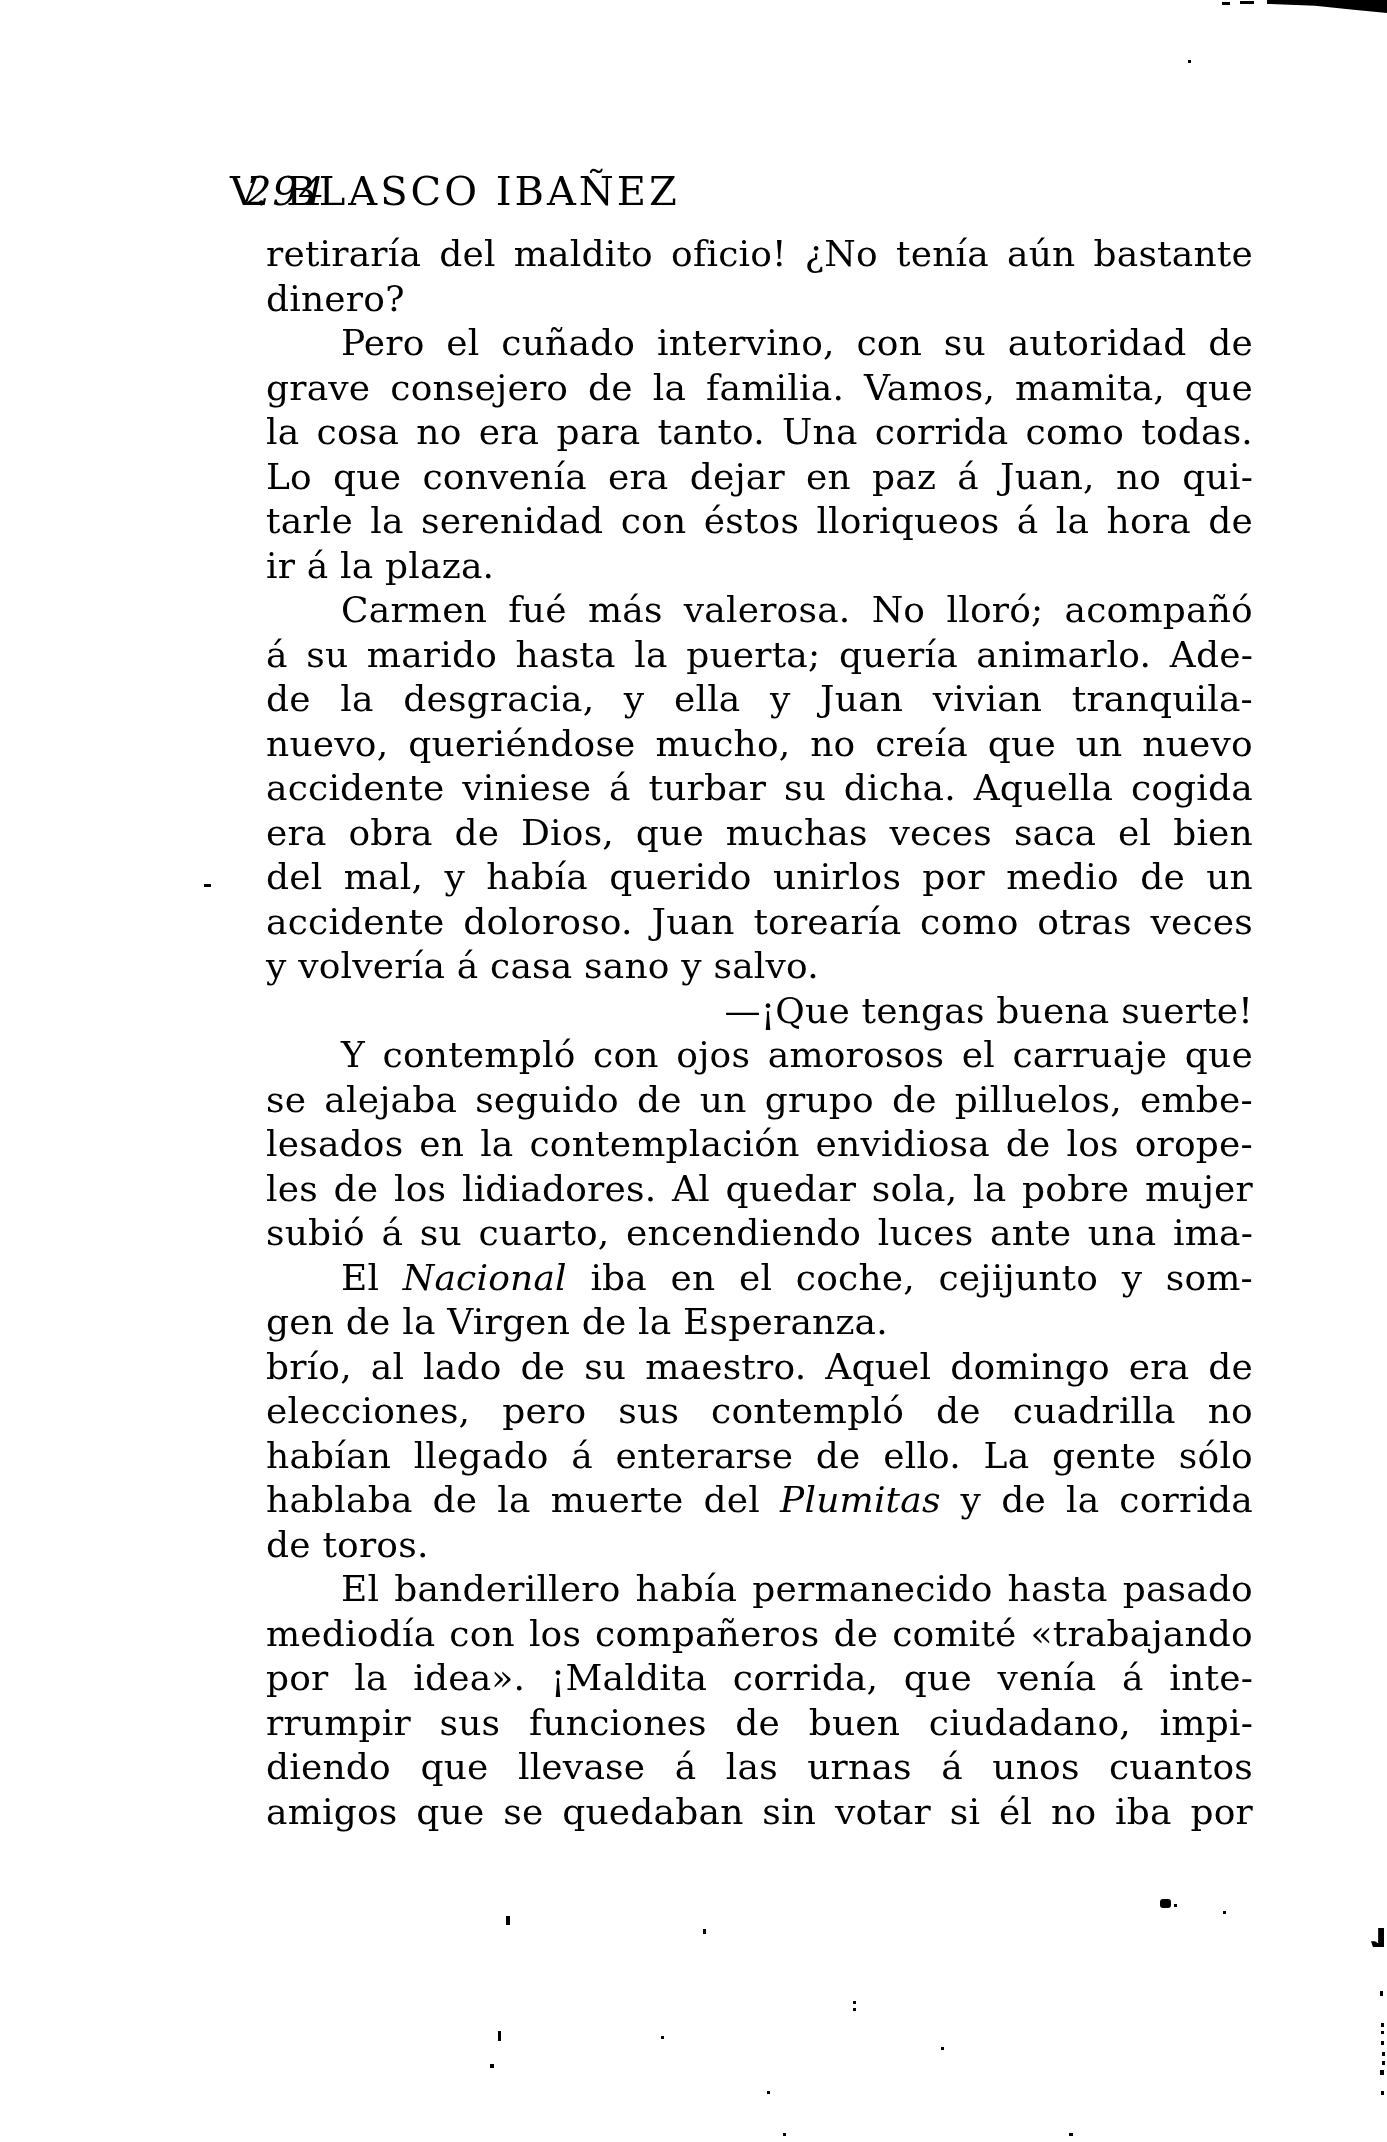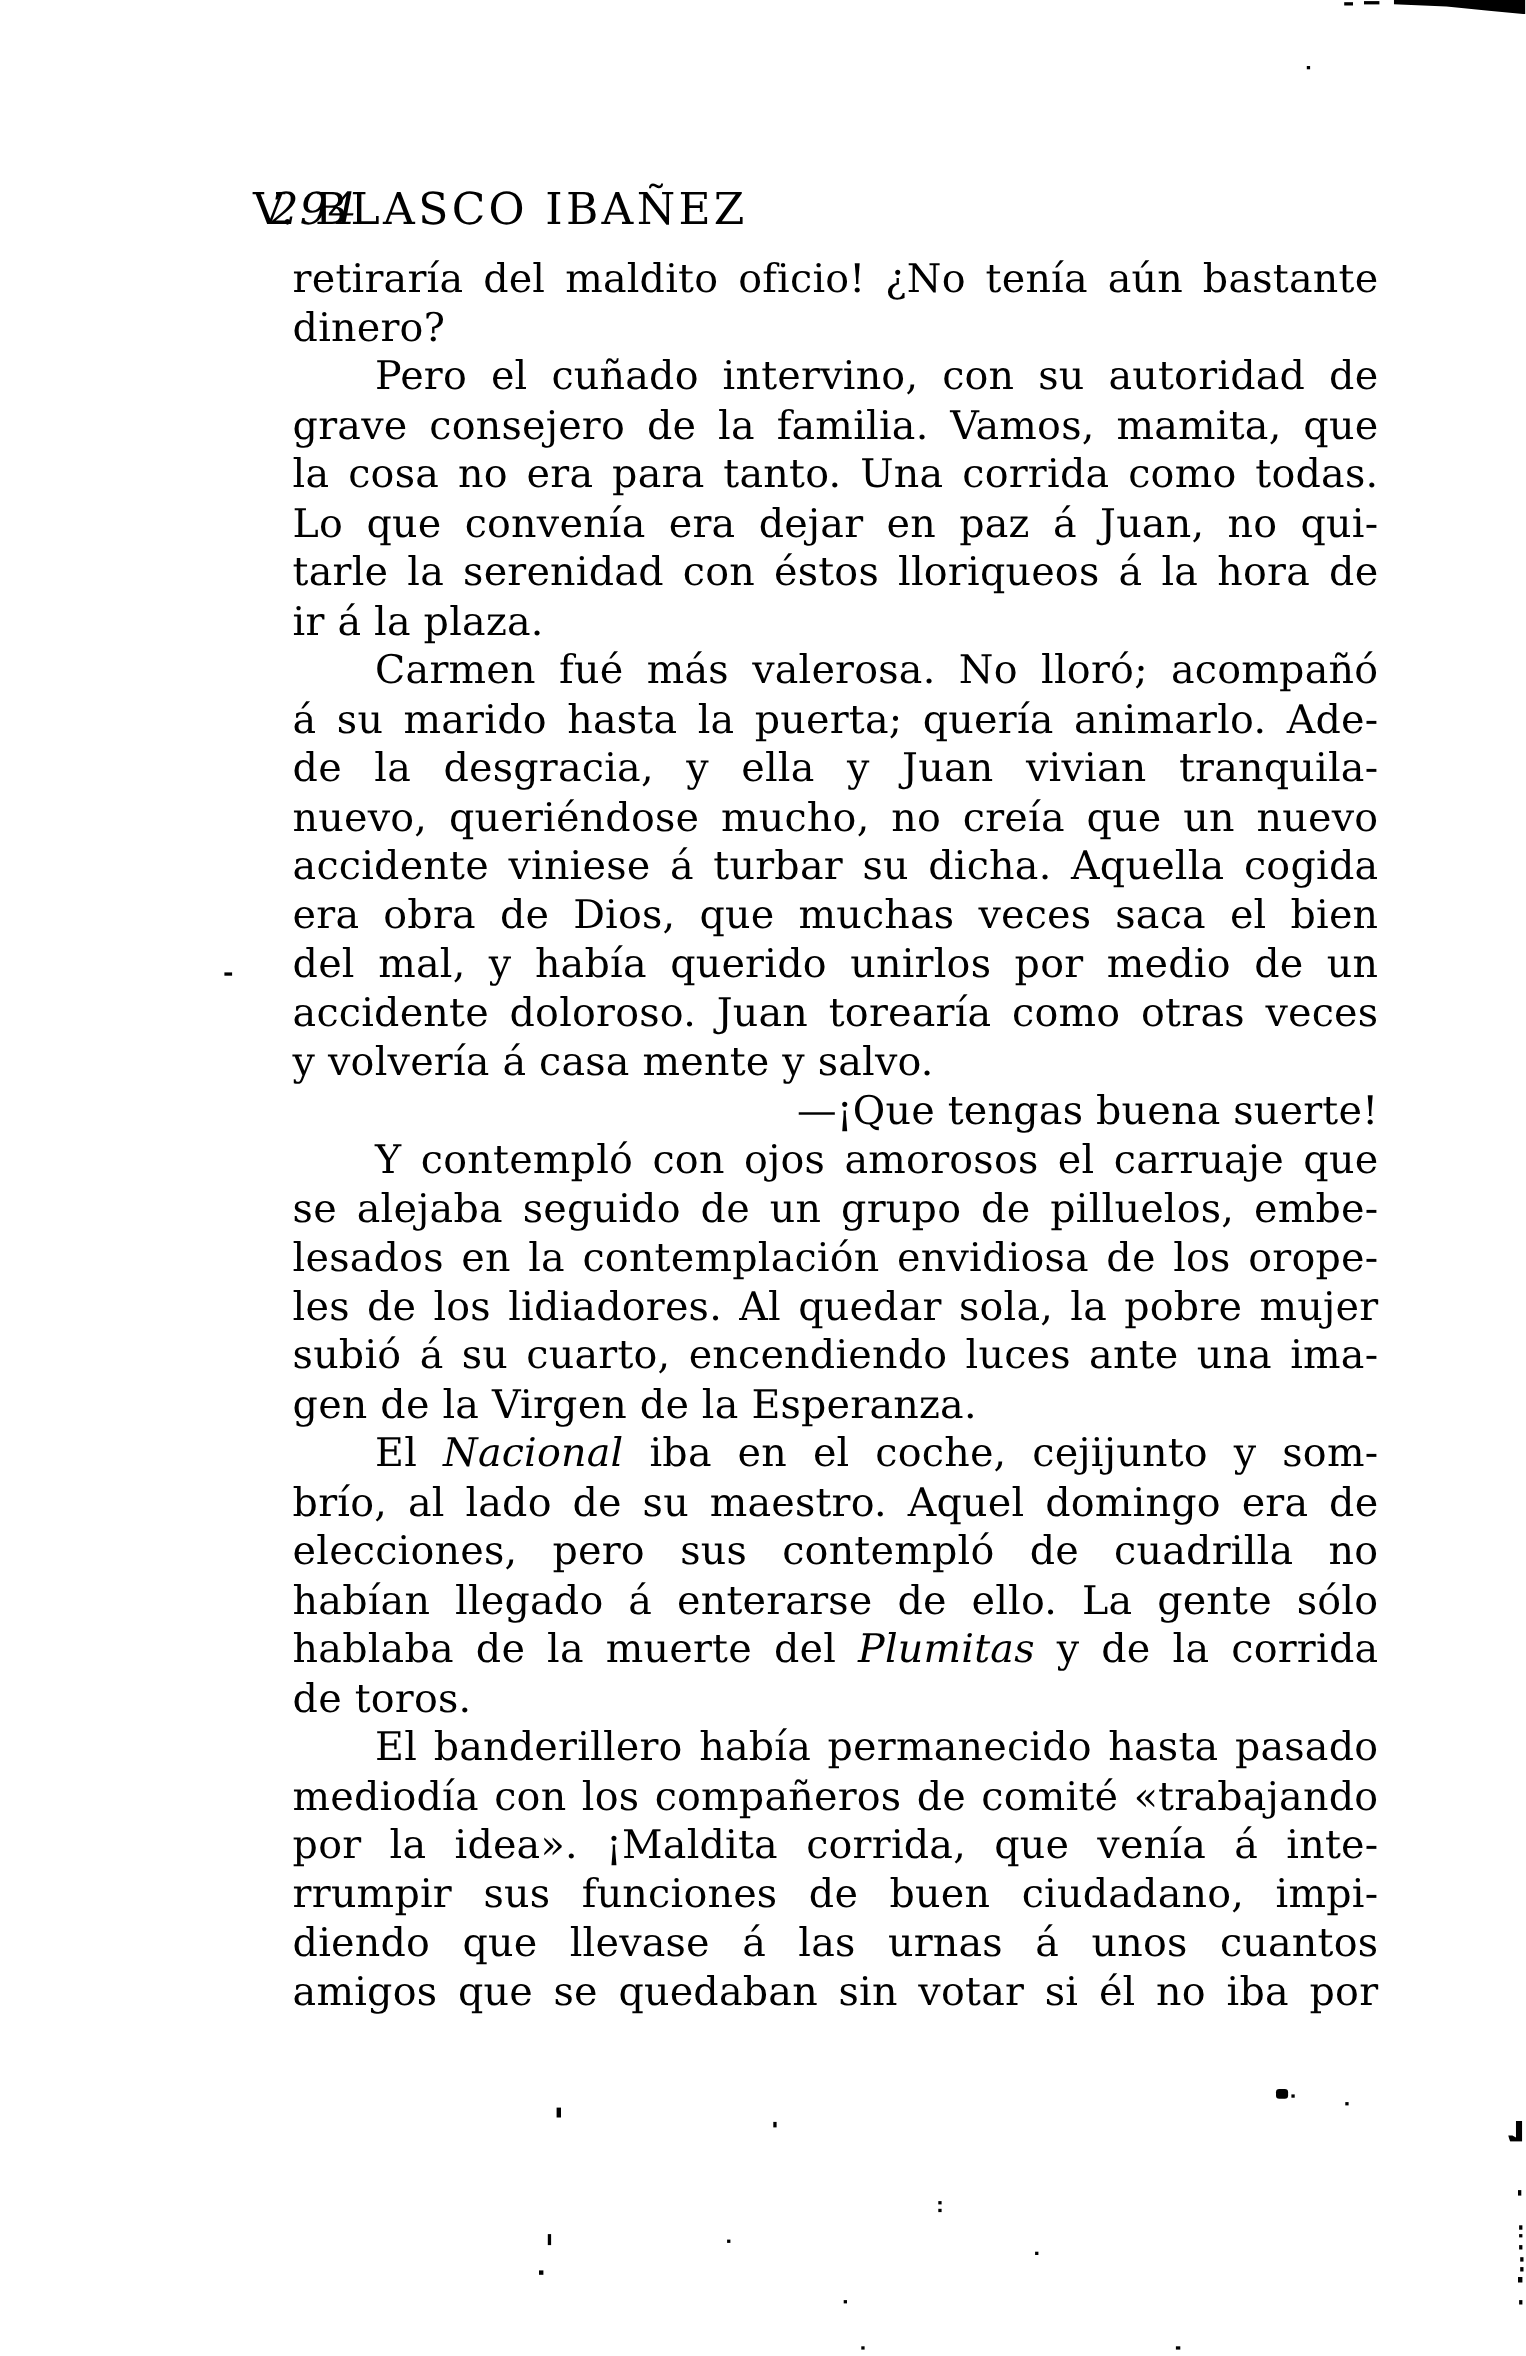--- a/index.html
+++ b/index.html
@@ -113,29 +113,29 @@
       <div class="line j">tarle la serenidad con éstos lloriqueos á la hora de</div>
       <div class="line">ir á la plaza.</div>
       <div class="line j indent">Carmen fué más valerosa. No lloró; acompañó</div>
       <div class="line j">á su marido hasta la puerta; quería animarlo. Ade-</div>
       <div class="line j">de la desgracia, y ella y Juan vivian tranquila-</div>
       <div class="line j">nuevo, queriéndose mucho, no creía que un nuevo</div>
       <div class="line j">accidente viniese á turbar su dicha. Aquella cogida</div>
       <div class="line j">era obra de Dios, que muchas veces saca el bien</div>
       <div class="line j">del mal, y había querido unirlos por medio de un</div>
       <div class="line j">accidente doloroso. Juan torearía como otras veces</div>
-      <div class="line">y volvería á casa mente y salvo.</div>
+      <div class="line">y volvería á casa sano y salvo.</div>
       <div class="line indent">—¡Que tengas buena suerte!</div>
       <div class="line j indent">Y contempló con ojos amorosos el carruaje que</div>
       <div class="line j">se alejaba seguido de un grupo de pilluelos, embe-</div>
       <div class="line j">lesados en la contemplación envidiosa de los orope-</div>
       <div class="line j">les de los lidiadores. Al quedar sola, la pobre mujer</div>
       <div class="line j">subió á su cuarto, encendiendo luces ante una ima-</div>
+      <div class="line j indent">El <i>Nacional</i> iba en el coche, cejijunto y som-</div>
       <div class="line">gen de la Virgen de la Esperanza.</div>
-      <div class="line j indent">El <i>Nacional</i> iba en el coche, cejijunto y som-</div>
       <div class="line j">brío, al lado de su maestro. Aquel domingo era de</div>
       <div class="line j">elecciones, pero sus contempló de cuadrilla no</div>
       <div class="line j">habían llegado á enterarse de ello. La gente sólo</div>
       <div class="line j">hablaba de la muerte del <i>Plumitas</i> y de la corrida</div>
       <div class="line">de toros.</div>
       <div class="line j indent">El banderillero había permanecido hasta pasado</div>
       <div class="line j">mediodía con los compañeros de comité «trabajando</div>
       <div class="line j">por la idea». ¡Maldita corrida, que venía á inte-</div>
       <div class="line j">rrumpir sus funciones de buen ciudadano, impi-</div>
       <div class="line j">diendo que llevase á las urnas á unos cuantos</div>

